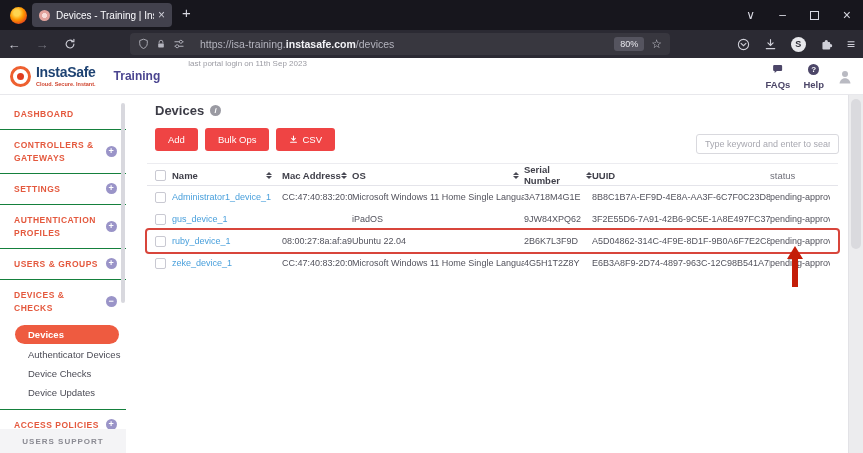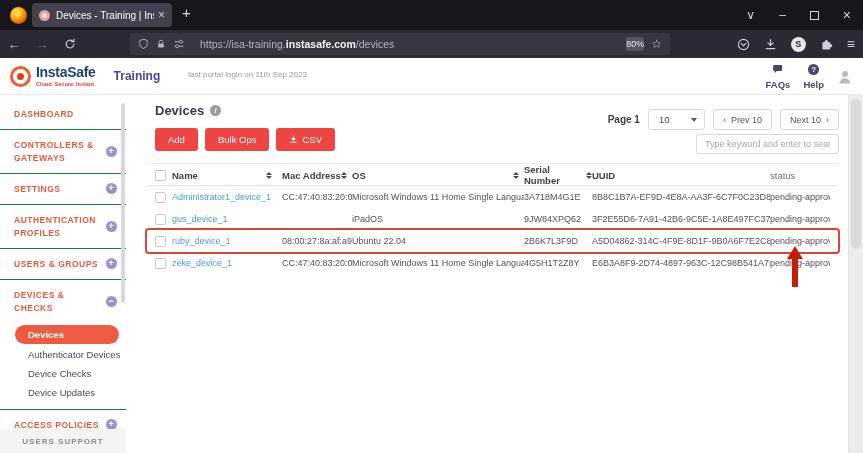--- a/index.html
+++ b/index.html
@@ -21,38 +21,38 @@
   .win-controls span { font-size:12px; line-height:1; }
   .maxbox { width:9px; height:9px; border:1px solid #d7d7e0; display:inline-block; }
 
   .toolbar { position:absolute; top:30px; left:0; right:0; height:28px; background:#2b2a33; display:flex; align-items:center; }
   .nav-ic { color:#cfcfd8; font-size:13px; width:28px; text-align:center; }
   .nav-ic.dim { color:#72717c; }
   .urlbar { position:absolute; left:130px; width:540px; height:22px; top:3px; background:#38373f; border-radius:4px;
             display:flex; align-items:center; padding:0 8px; gap:7px; }
   .url-text { flex:1; font-size:10.5px; color:#b3b3bd; white-space:nowrap; overflow:hidden; margin-left:8px; }
   .url-text b { color:#f3f3f7; font-weight:bold; }
-  .zoom-badge { background:#55545f; color:#e8e8ee; font-size:9px; padding:2px 0; border-radius:3px; }
+  .zoom-badge { background:#55545f; color:#e8e8ee; font-size:9px; padding:2px 6px; border-radius:3px; }
   .star { color:#c9c9d3; font-size:12px; }
   .tb-right { position:absolute; right:8px; top:0; height:28px; display:flex; align-items:center; gap:14px; }
   .acct { width:15px; height:15px; border-radius:50%; background:#e8e8ec; color:#2b2a33; font-size:9px; font-weight:bold;
           display:flex; align-items:center; justify-content:center; }
   .menu-ic { color:#cfcfd8; font-size:14px; }
 
   
   .app-header { position:absolute; top:58px; left:0; right:0; height:37px; background:#fff; border-bottom:1px solid #e8e8ec;
                 display:flex; align-items:center; }
   .logo-wrap { display:flex; align-items:center; margin-left:10px; }
   .logo-icon { width:21px; height:21px; border-radius:50%; border:3px solid #ee6030; position:relative; }
   .logo-icon::after { content:""; position:absolute; left:4px; top:4px; width:7px; height:7px; border-radius:50%; background:#e03c1f; }
   .logo-text { margin-left:5px; }
   .logo-name { font-size:14px; font-weight:bold; color:#1d4272; letter-spacing:-0.3px; line-height:1; }
   .logo-tag { font-size:5.5px; color:#d0452f; font-weight:bold; margin-top:2px; }
   .env-label { margin-left:18px; font-size:12px; font-weight:bold; color:#4b4590; }
-  .last-login { margin-left:28px; font-size:8px; color:#9b9ba3; align-self:flex-start; margin-top:12px; }
+  .last-login { margin-left:28px; font-size:8px; color:#9b9ba3; align-self:flex-start; margin-top:1px; }
   .hdr-right { position:absolute; right:10px; top:0; height:37px; display:flex; align-items:center; gap:13px; }
   .hdr-link { display:flex; align-items:center; gap:4px; font-size:9.5px; color:#4c4668; font-weight:bold;flex-direction:column; }
   .q-circle { width:11px; height:11px; border-radius:50%; background:#4c4668; color:#fff; font-size:8px; font-weight:bold;
               display:flex; align-items:center; justify-content:center; }
 
   
   .sidebar { position:absolute; top:95px; left:0; width:126px; bottom:0; background:#fff; padding-top:4px; }
   .sb-group { position:relative; padding:9px 26px 9px 14px; color:#e4593e; font-size:8.5px; font-weight:bold;
               letter-spacing:.5px; line-height:1.45; border-top:1px solid #15803d; }
   .sb-group.first { border-top:none; }
@@ -273,35 +273,20 @@
       <button class="btn">Bulk Ops</button>
       <button class="btn">
         <svg width="9" height="9" viewBox="0 0 16 16">
             <path d="M8 2v7M4.8 6l3.2 3.2L11.2 6" fill="none" stroke="#fff" stroke-width="1.8" stroke-linecap="round"></path>
             <path d="M2.8 13h10.4" stroke="#fff" stroke-width="1.8" stroke-linecap="round"></path>
           </svg>
         <span>CSV</span>
       </button>
     </div>
 
-    <div class="pagination">
-      <span class="pg-label">Page 1</span>
-      <div class="pg-select">
-        <span>10</span>
-        <span class="sel-chev"></span>
-      </div>
-      <button class="pg-btn">
-        <span>‹</span>
-        <span>Prev 10</span>
-      </button>
-      <button class="pg-btn">
-        <span>Next 10</span>
-        <span>›</span>
-      </button>
-    </div>
 
     <input class="search-box" placeholder="Type keyword and enter to search" style="">
 
     <div class="tbl">
       <div class="t-head">
         <span class="cb"></span>
         <span class="hc spread">
             <span>Name</span>
             <span class="sort mr10">
               <i class="up"></i>

